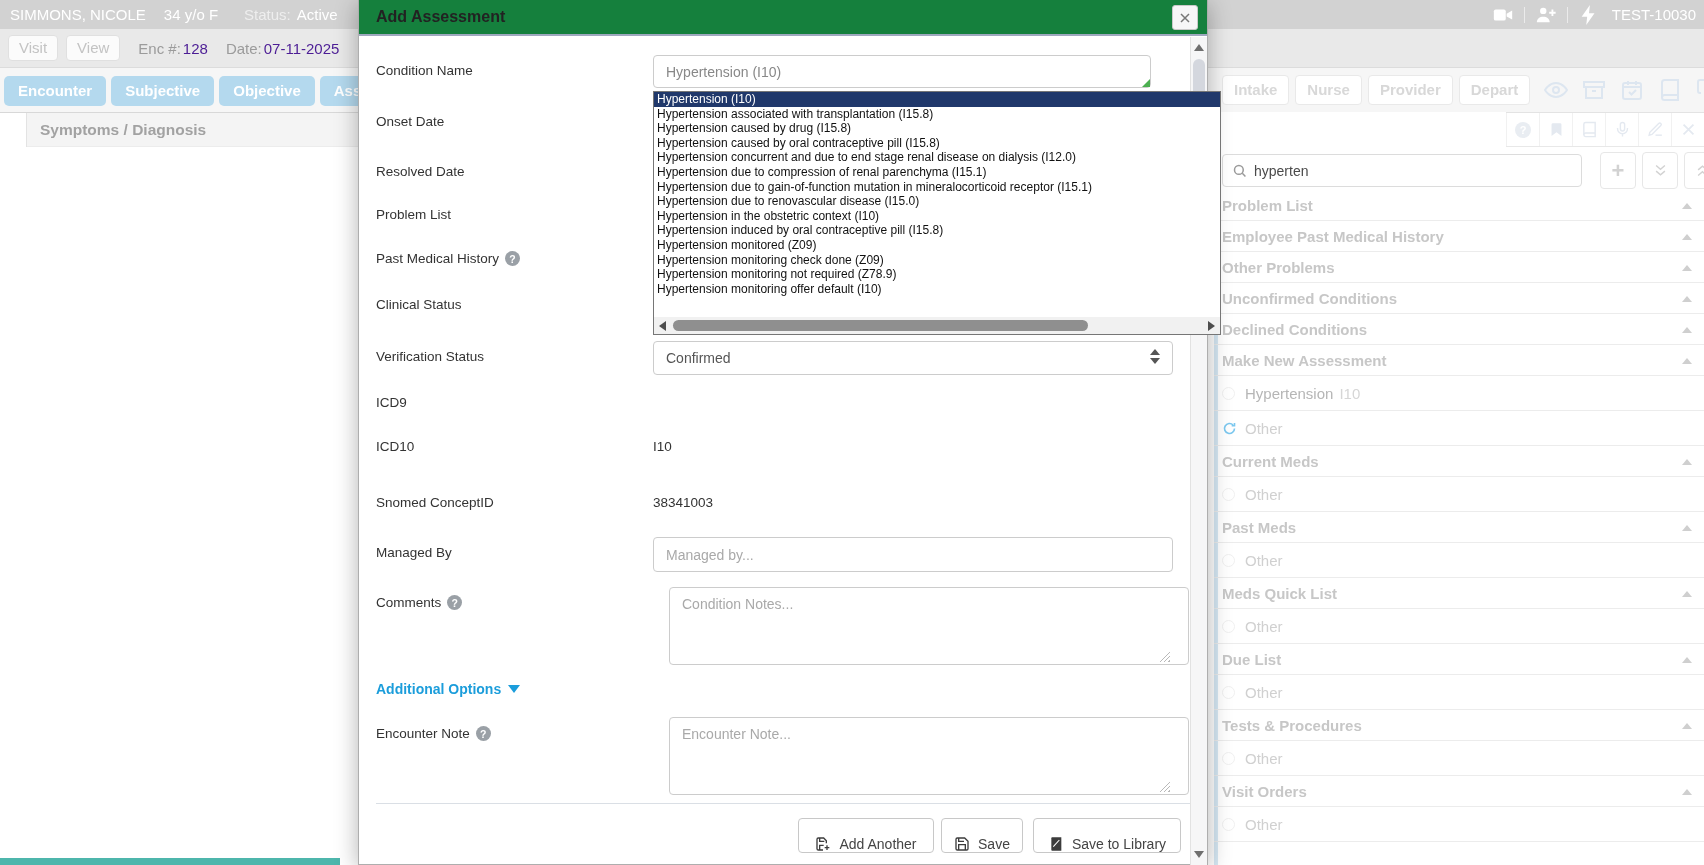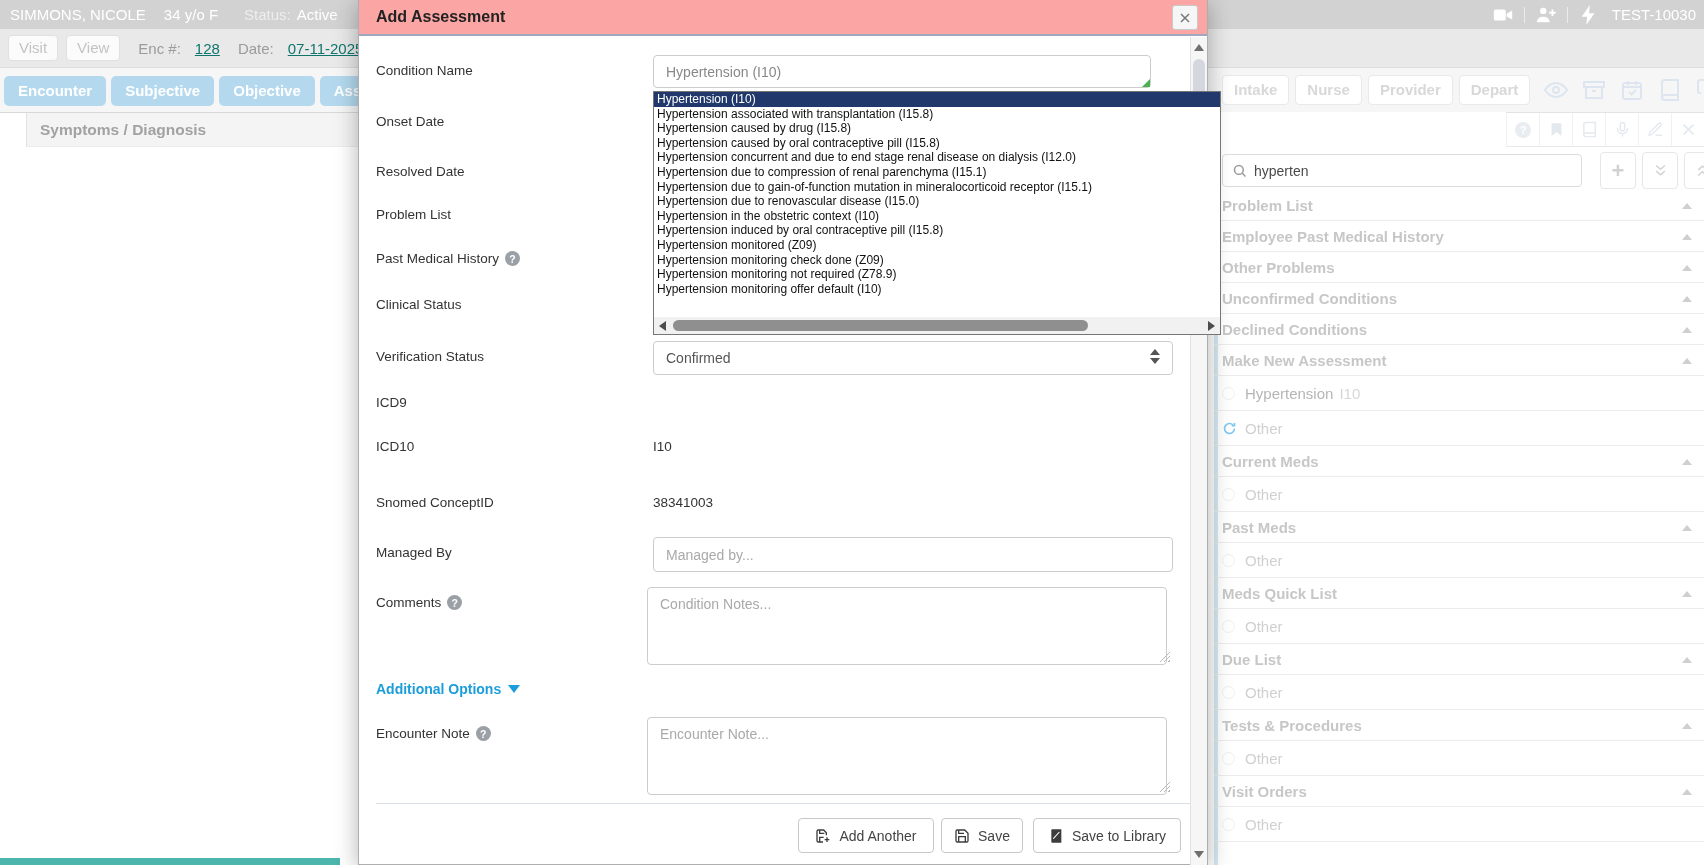--- a/index.html
+++ b/index.html
@@ -20,21 +20,21 @@
   .t-icon svg { width:100%; height:100%; }
   .t-sep { width:1px; height:16px; background:rgba(255,255,255,.55); }
   .org-label { font-size:15px; color:#fff; margin-left:2px; }
 
   
   .visitbar { position:absolute; left:0; top:29px; width:1704px; height:39px; background:#e9e9e9;
               border-bottom:1px solid #dcdcdc; display:flex; align-items:center; font-size:15px; }
   .vbtn { height:26px; line-height:24px; padding:0 10px; border:1px solid #e0e0e0; border-radius:4px;
           background:#fbfbfb; color:#c3c3c3; margin-left:8px; }
   .vlab { color:#9b9b9b; margin-left:18px; }
-  .vval { color:#0f766e; margin-left:14px;text-decoration:underline; }
+  .vval { color:#4c1d95; margin-left:2px; }
 
   
   .navbar { position:absolute; left:0; top:68px; width:1704px; height:44px; background:#f6f6f6;font-weight:bold; }
   .tabs { position:absolute; left:4px; top:8px; display:flex; gap:5px; }
   .tab { height:30px; line-height:30px; padding:0 14px; background:#b4d9ee; color:#fff; font-size:15px;
          border-radius:5px; white-space:nowrap; }
   .tab-partial { width:10px; padding:0; }
   .stage-row { position:absolute; left:1222px; top:7px; display:flex; align-items:center; gap:6px; }
   .stage-btn { height:30px; line-height:28px; padding:0 11px; border:1px solid #e9e9e9; border-radius:4px;
                background:#fff; color:#d8d8d8; font-size:15px; }
@@ -79,21 +79,21 @@
   .item-spinner { width:15px; height:15px; color:#7cc8ef; margin-right:8px; flex:none; }
   .item-spinner svg { width:100%; height:100%; }
   .item-main { color:#b6b6b6; }
   .item-code { color:#d6d6d6; margin-left:6px; }
   .caret { position:absolute; right:12px; top:13px; width:0; height:0;
            border-left:5px solid transparent; border-right:5px solid transparent; border-bottom:6px solid #cfcfcf; }
 
   
   .modal { position:absolute; left:358px; top:0; width:850px; height:865px; background:#fff;
            border:1px solid #aeaeae; border-top:none; box-shadow:0 4px 22px rgba(0,0,0,.30); }
-  .m-head { position:absolute; left:0; top:0; width:100%; height:36px; background:#fca5a5;
+  .m-head { position:absolute; left:0; top:0; width:100%; height:36px; background:#15803d;
             border-bottom:2px solid #9fa8bf; }
   .m-title { position:absolute; left:17px; top:8px; font-size:16px; font-weight:bold; color:#222; }
   .m-close { position:absolute; right:9px; top:5px; width:26px; height:25px; border:1px solid #c9c9c9; border-radius:3px;
              background:#f6f6f7; color:#777; display:flex; align-items:center; justify-content:center; }
   .m-close svg { width:12px; height:12px; }
 
   .fl { position:absolute; left:17px; font-size:13.5px; color:#333; display:flex; align-items:center; gap:6px; }
   .fv { position:absolute; left:294px; font-size:13.5px; color:#333; }
   .help { display:inline-flex; width:15px; height:15px; border-radius:50%; background:#9aa0a6; color:#fff;
           font-size:10.5px; font-weight:bold; align-items:center; justify-content:center; }
@@ -104,32 +104,32 @@
   .cond-input { width:498px; height:33px; }
   .cond-valid { position:absolute; left:783px; top:79px; width:0; height:0;
                 border-left:8px solid transparent; border-bottom:8px solid #4caf50; }
   .fc-select { position:absolute; left:294px; width:520px; height:34px; border:1px solid #ccc; border-radius:4px;
                background:#fff; font-size:14px; color:#555; display:flex; align-items:center; padding:0 12px; }
   .updown { position:absolute; right:12px; top:7px; }
   .updown::before { content:""; display:block; width:0; height:0; margin-bottom:3px;
                     border-left:5px solid transparent; border-right:5px solid transparent; border-bottom:6px solid #555; }
   .updown::after { content:""; display:block; width:0; height:0;
                    border-left:5px solid transparent; border-right:5px solid transparent; border-top:6px solid #555; }
-  .fc-area { position:absolute; left:288px; width:520px; height:78px; border:1px solid #ccc; border-radius:4px;
+  .fc-area { position:absolute; left:310px; width:520px; height:78px; border:1px solid #ccc; border-radius:4px;
              font-family:inherit; font-size:14px; color:#555; padding:8px 12px; resize:none; outline:none; }
   .area-grip { position:absolute; width:11px; height:11px;
                background:repeating-linear-gradient(135deg, transparent 0 2px, #b9b9b9 2px 3px);
                clip-path:polygon(100% 0, 0 100%, 100% 100%); }
   .add-opts { position:absolute; left:17px; font-size:14px; font-weight:bold; color:#1b9ddb;
               display:flex; align-items:center; gap:7px; }
   .tri-down { width:0; height:0; border-left:6px solid transparent; border-right:6px solid transparent;
               border-top:8px solid #1b9ddb; }
   .m-divider { position:absolute; left:17px; top:803px; width:815px; height:1px; background:#dadfe5; }
   .m-btn { position:absolute; top:818px; height:35px; border:1px solid #c8c8c8; border-radius:4px; background:#fff;
-           font-size:14px; color:#444; display:flex; align-items:center; justify-content:center; gap:8px; }
+           font-size:14px; color:#444; display:flex; align-items:flex-end; justify-content:center; gap:8px; }
   .m-btn svg { width:16px; height:16px; color:#3c3c3c; }
   .btn-add { left:439px; width:136px; }
   .btn-save { left:582px; width:82px; }
   .btn-lib { left:674px; width:148px; }
 
   
   .m-scroll { position:absolute; right:0; top:37px; width:17px; height:828px; background:#f6f6f7; border-left:1px solid #e2e2e2; }
   .m-up, .m-down { position:absolute; left:0; width:16px; height:17px; display:flex; align-items:center; justify-content:center; }
   .m-up { top:2px; } .m-down { bottom:2px; }
   .m-up::after { content:""; width:0; height:0; border-left:5px solid transparent; border-right:5px solid transparent;

